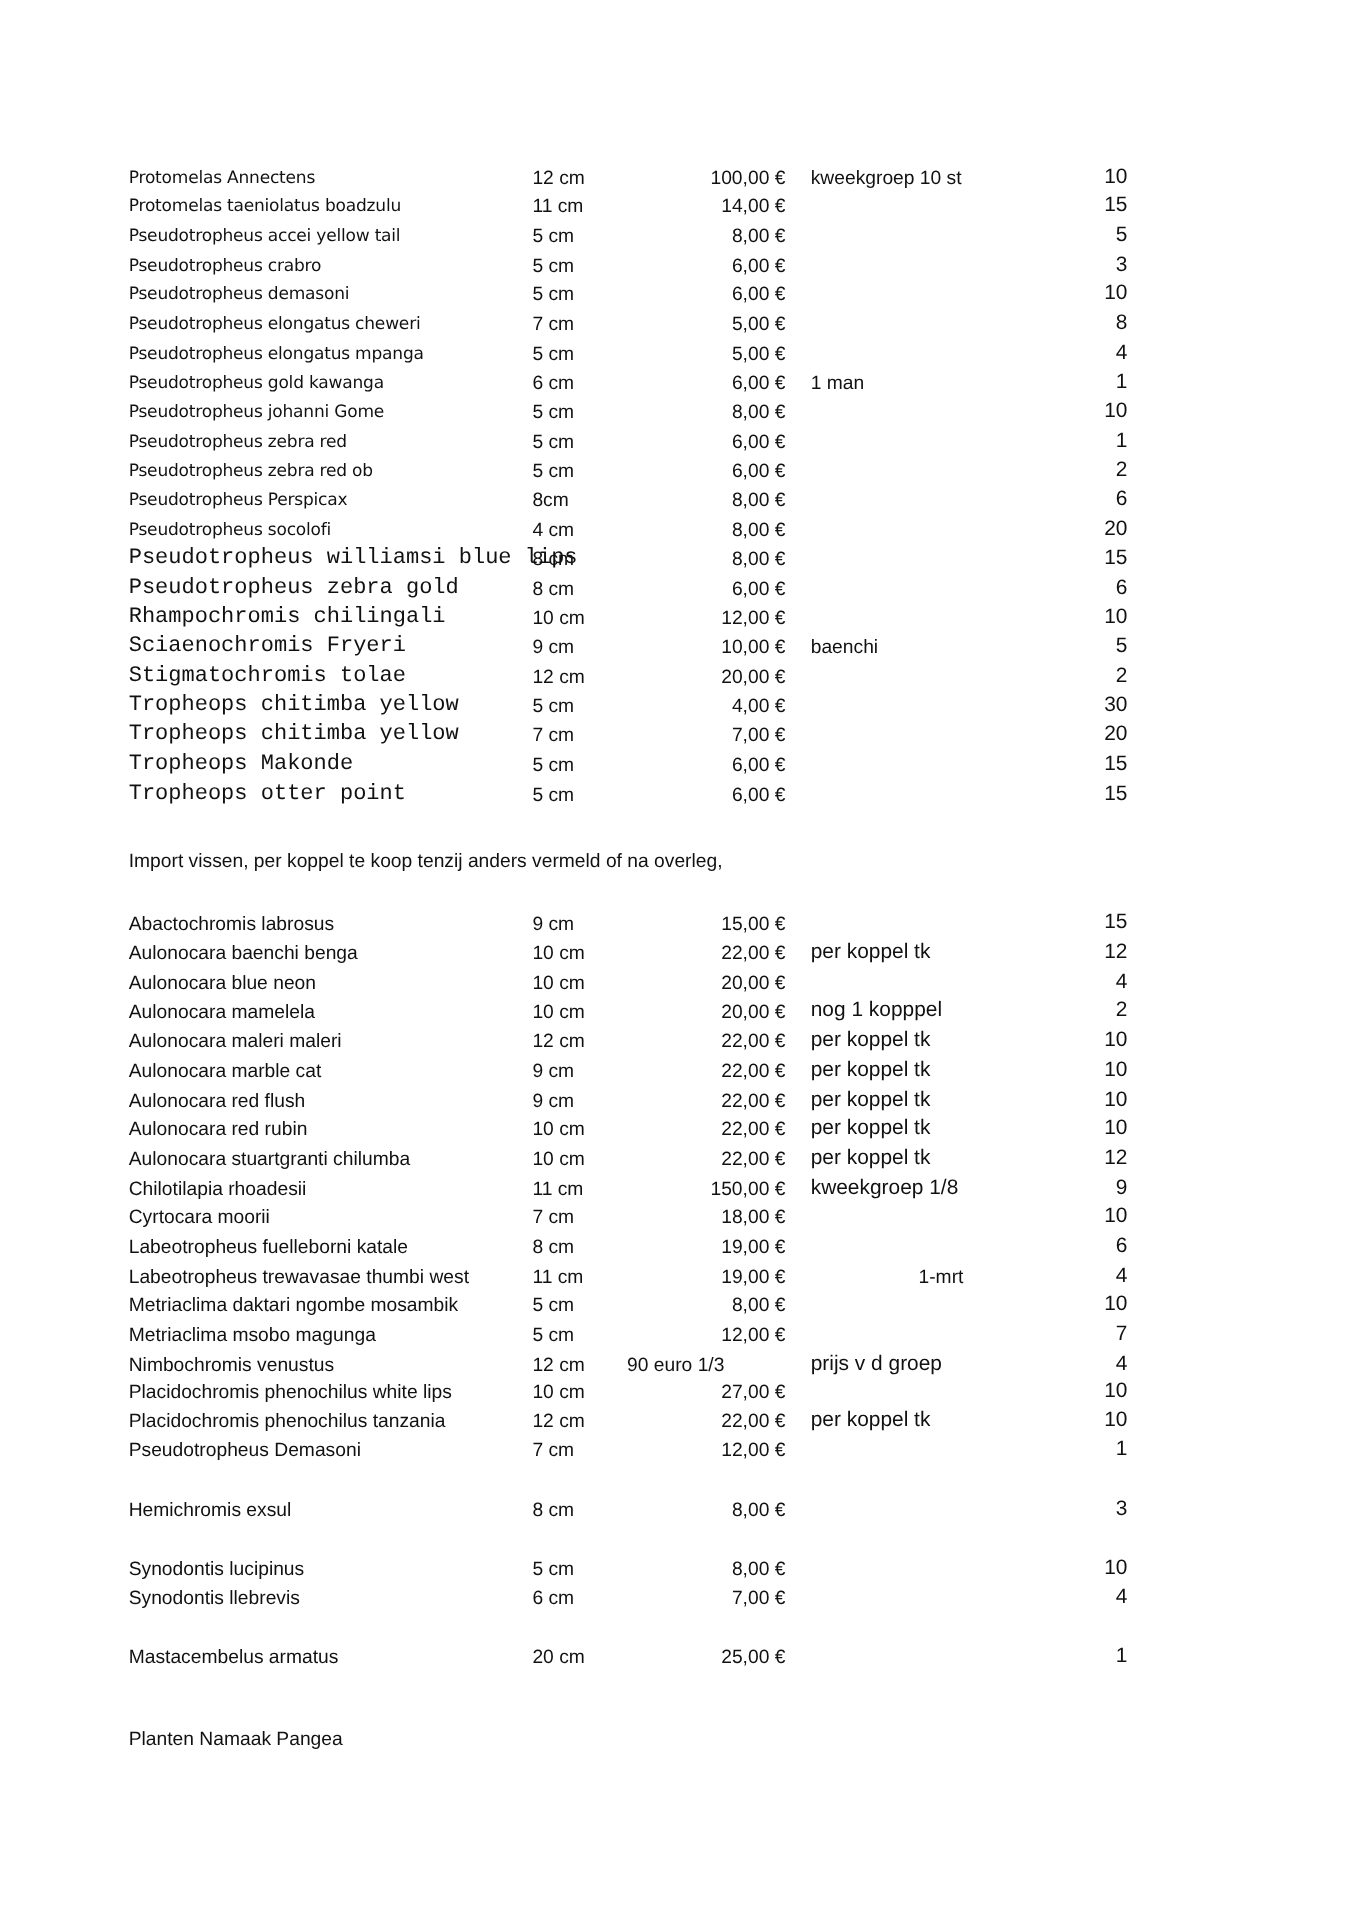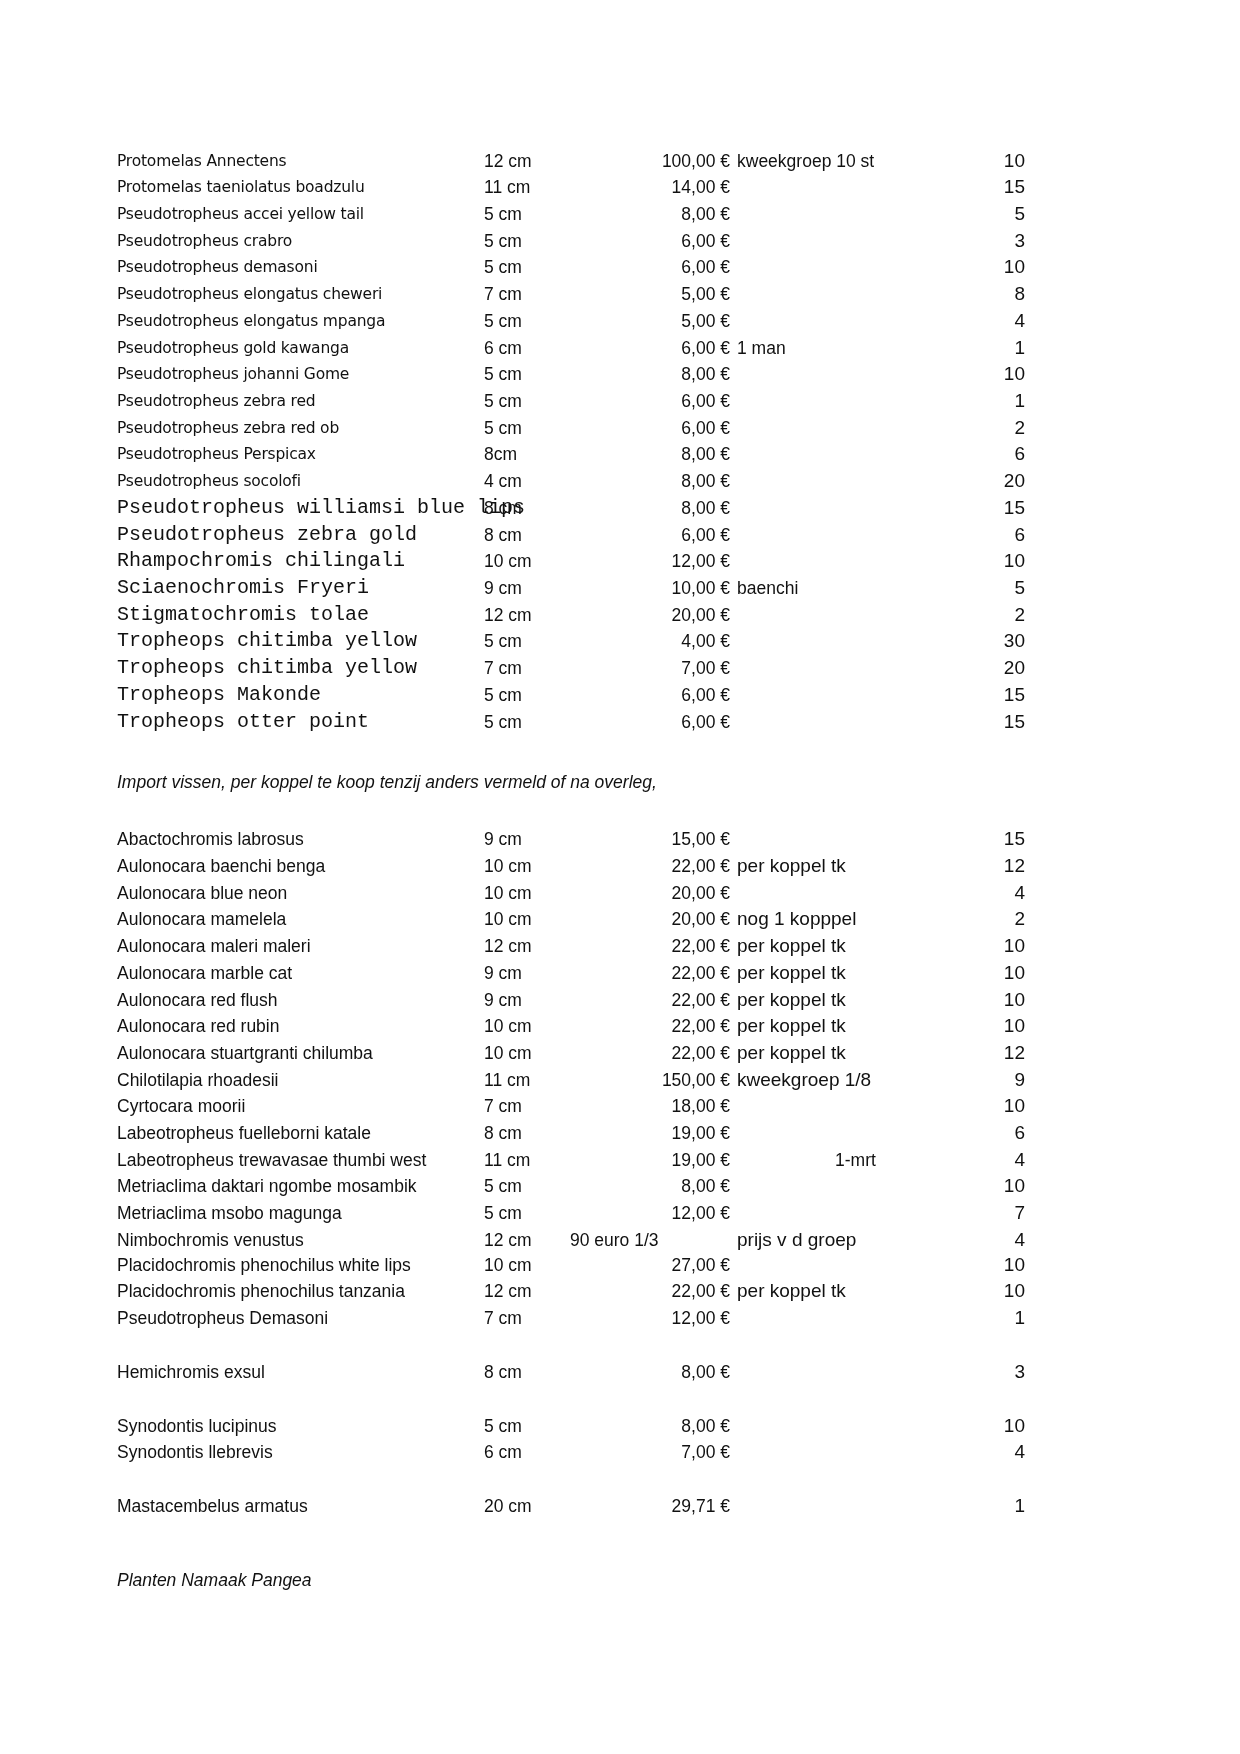--- a/index.html
+++ b/index.html
@@ -3,27 +3,27 @@
 <meta charset="utf-8">
 <style>
   html, body { margin: 0; padding: 0; background: #ffffff; }
   body { width: 1240px; height: 1754px; position: relative; overflow: hidden; color: #111; }
   .page { position: absolute; left: 0; top: 0; width: 1052px; height: 1754px; }
   .row { position: absolute; left: 0; width: 1240px; height: 26px; font-family: "Liberation Sans", sans-serif; font-size: 17.5px; line-height: 26px; }
   .row.f-cal .name { font-family: "DejaVu Sans", sans-serif; font-size: 15.5px; letter-spacing: -0.2px; }
   .row.f-ser .name { font-family: Liberation Mono, monospace; font-size: 20px; }
   .name { position: absolute; left: 117px; white-space: nowrap; }
   .size { position: absolute; left: 484px; white-space: nowrap; }
-  .price { position: absolute; right: 510px; white-space: nowrap; text-align: right; }
+  .price { position: absolute; right: 526px; white-space: nowrap; text-align: right; }
   .price-left { position: absolute; left: 570px; white-space: nowrap; }
   .note { position: absolute; left: 737px; white-space: nowrap; }
   .note.big { font-size: 19px; }
   .note.center { left: 835px; }
   .qty { position: absolute; right: 215px; white-space: nowrap; text-align: right; font-size: 19px; }
-  .para { position: absolute; left: 117px; font-family: "Liberation Sans", sans-serif; font-size: 17.5px; white-space: nowrap; font-style: italic; }
+  .para { position: absolute; left: 117px; font-family: "Liberation Sans", sans-serif; font-size: 17.5px; white-space: nowrap; }
 </style>
 </head>
 <body>
 
 <div class="page">
 
   <div class="row f-cal" style="top:148px">
     <span class="name">Protomelas Annectens</span>
     <span class="size">12 cm</span>
     <span class="price">100,00 €</span>
@@ -301,18 +301,18 @@
   </div>
   <div class="row" style="top:1439px">
     <span class="name">Synodontis llebrevis</span>
     <span class="size">6 cm</span>
     <span class="price">7,00 €</span>
     <span class="qty">4</span>
   </div>
   <div class="row" style="top:1493px">
     <span class="name">Mastacembelus armatus</span>
     <span class="size">20 cm</span>
-    <span class="price">29,71 €</span>
+    <span class="price">25,00 €</span>
     <span class="qty">1</span>
   </div>
 
   <div class="para" style="top:1570px">Planten Namaak Pangea</div>
 </div>
 
 </body></html>

